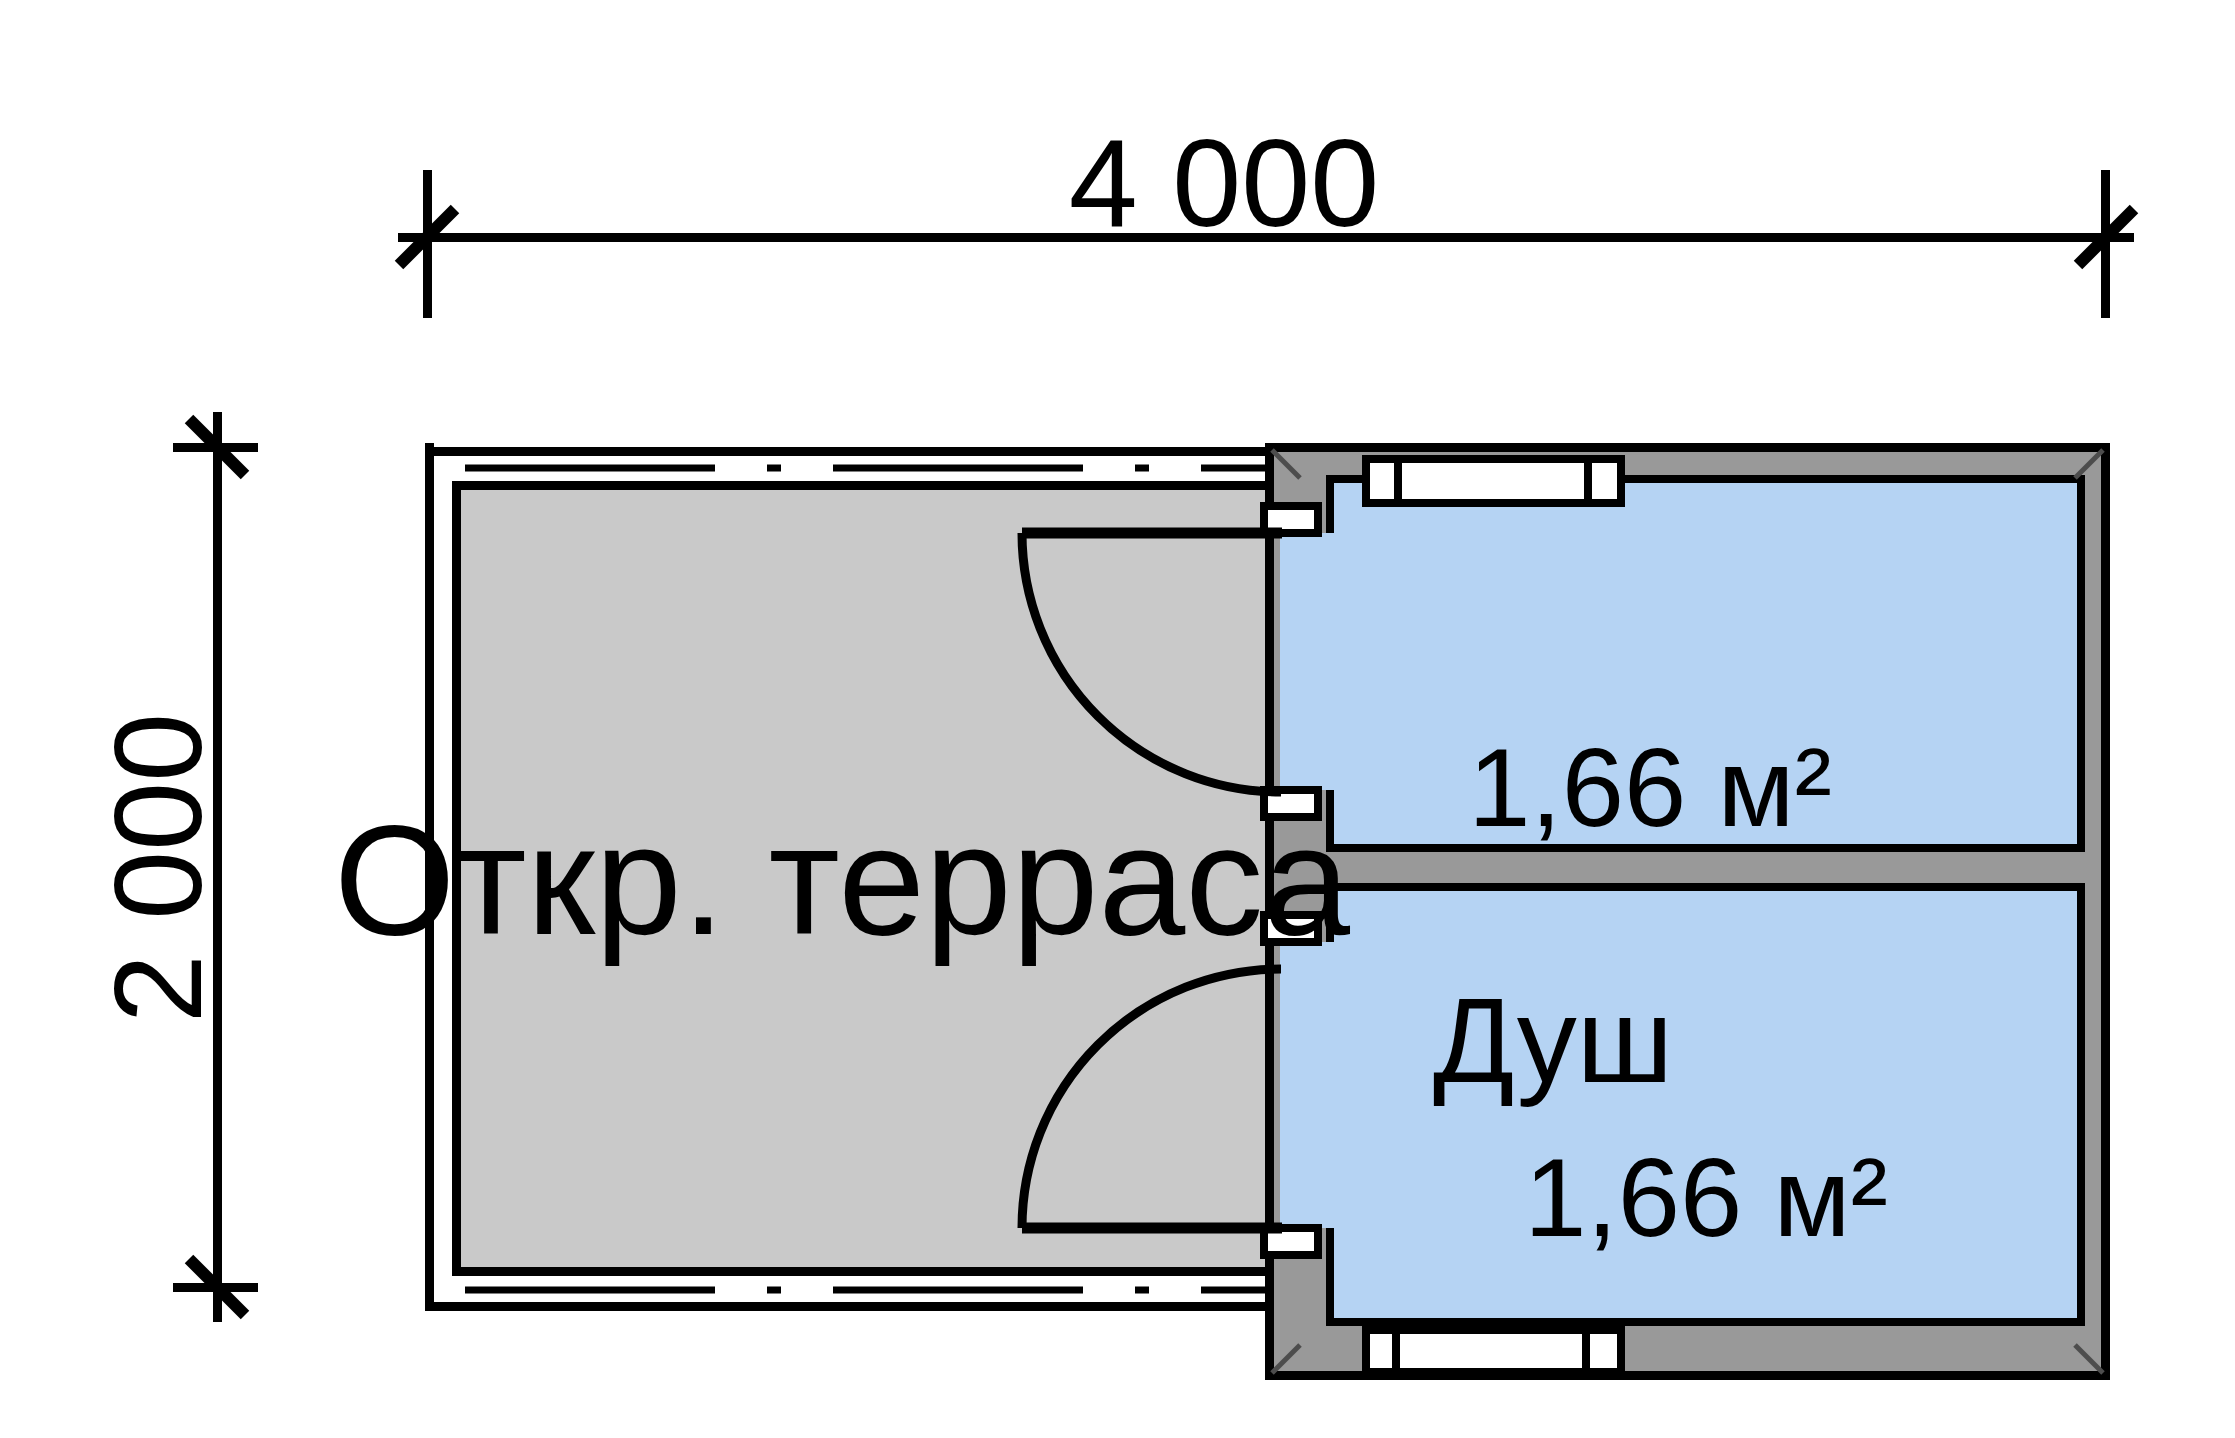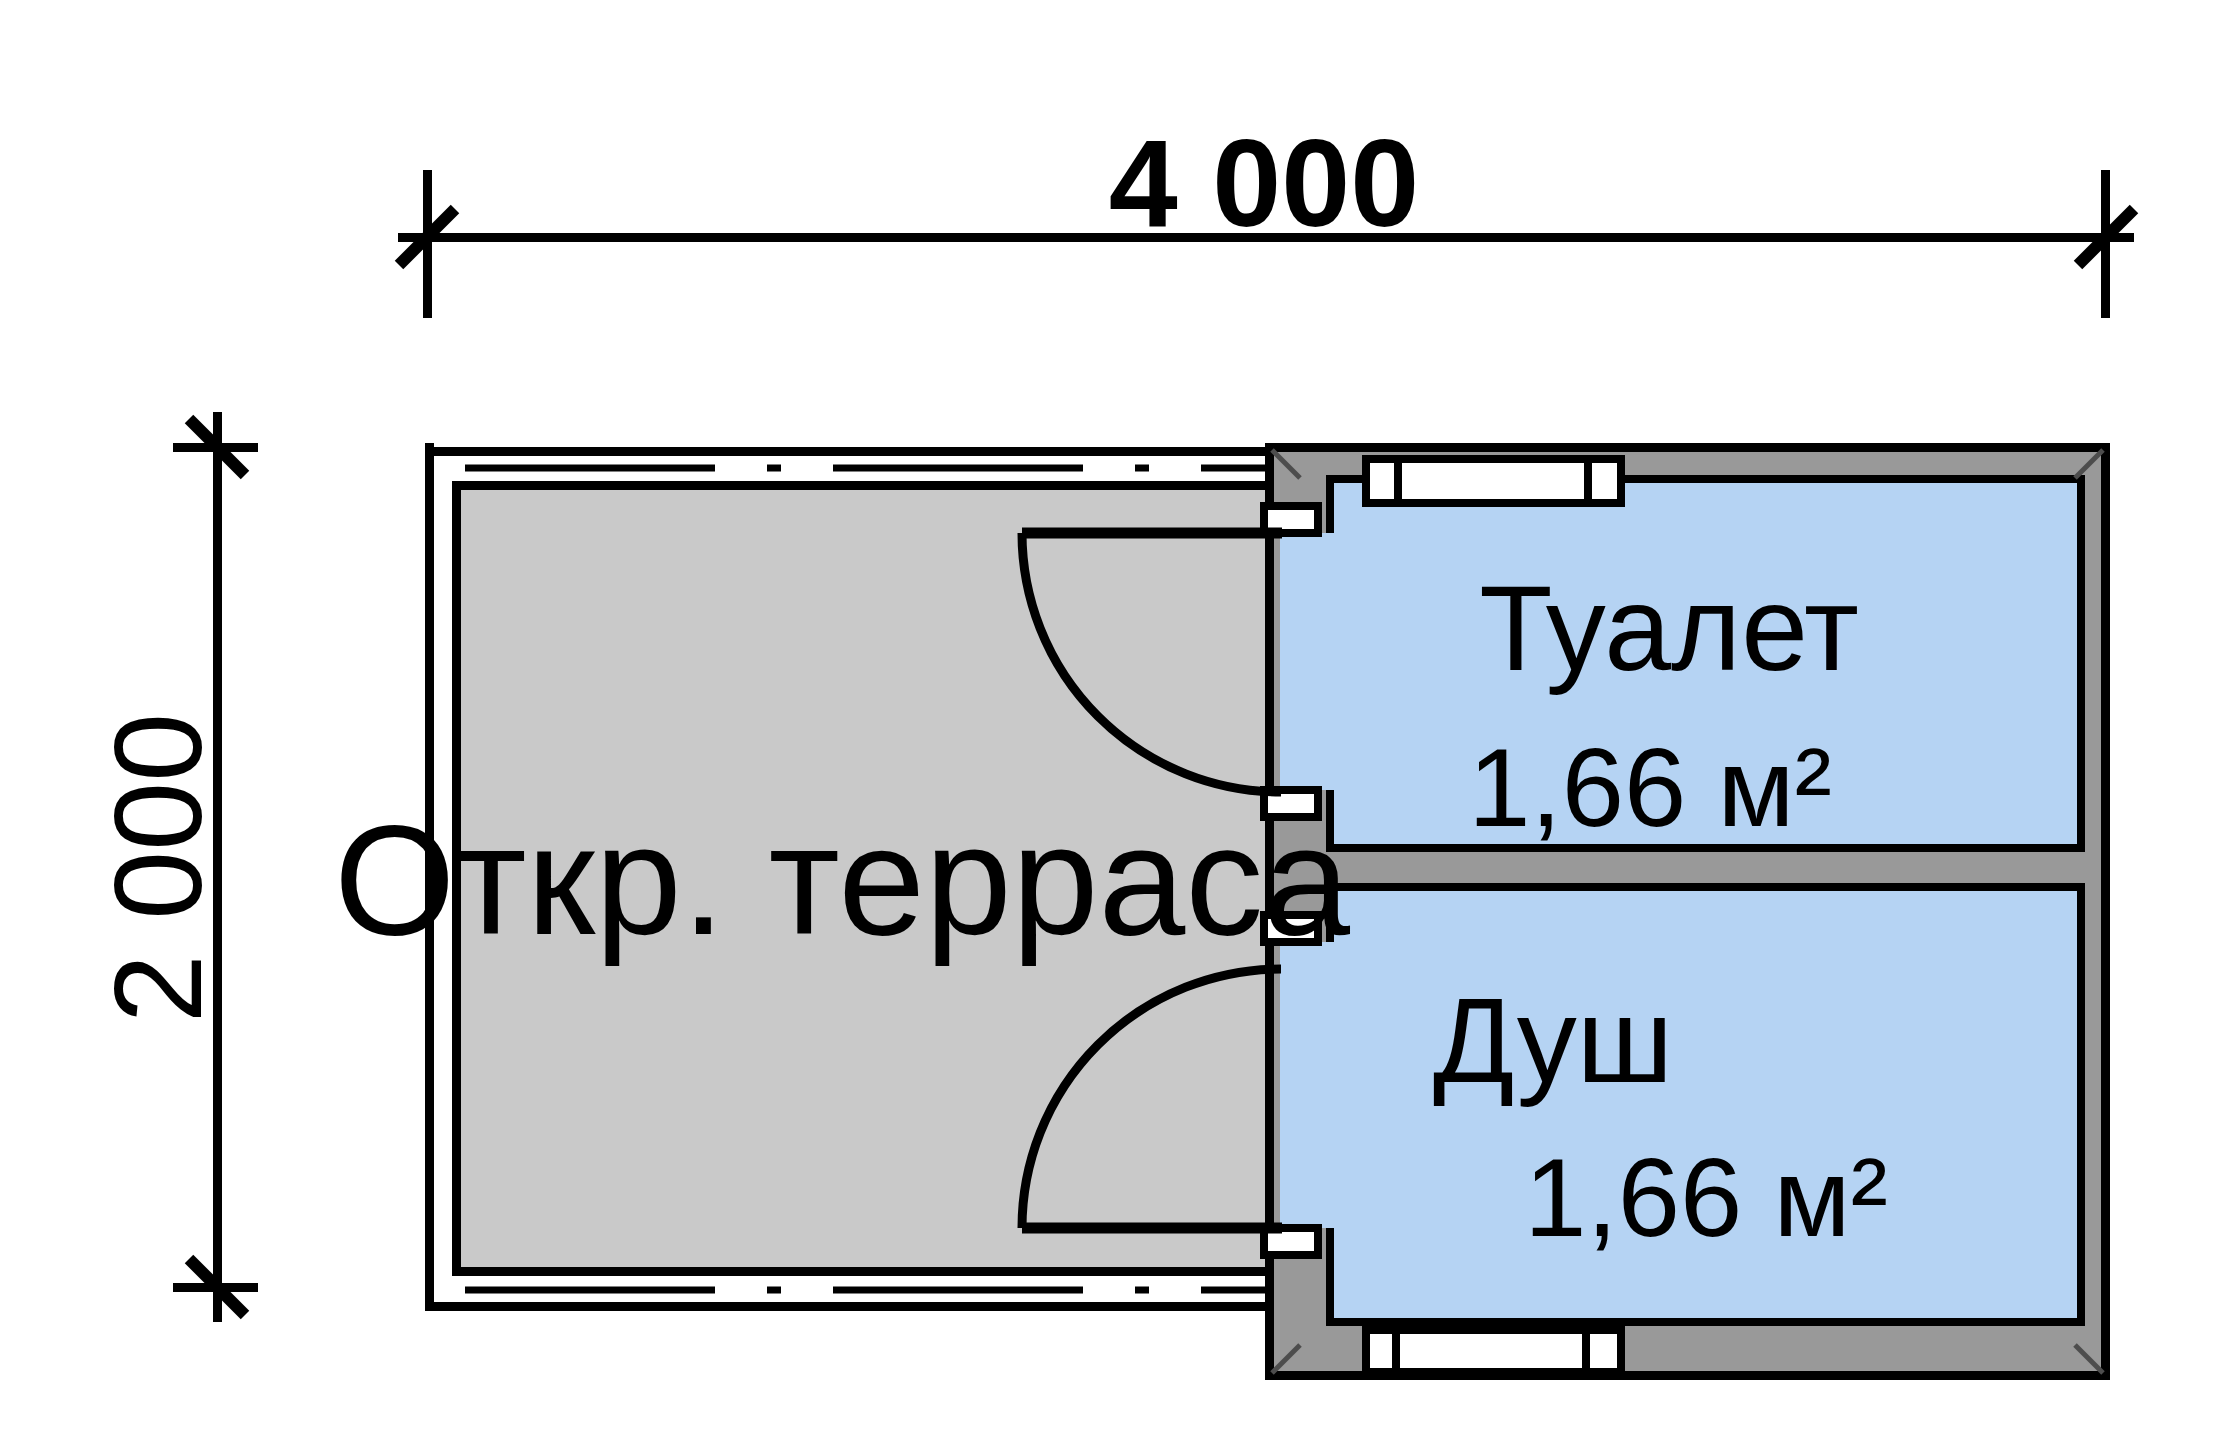--- a/index.html
+++ b/index.html
@@ -89,25 +89,24 @@
 
     <g>
       <path d="M217.5,412 V1322" stroke="var(--line)" stroke-width="9" fill="none" shape-rendering="crispEdges"></path>
       <path d="M173,447.5 H258" stroke="var(--line)" stroke-width="9" fill="none" shape-rendering="crispEdges"></path>
       <path d="M173,1287.5 H258" stroke="var(--line)" stroke-width="9" fill="none" shape-rendering="crispEdges"></path>
       <path d="M189,419 L245,475" stroke="var(--line)" stroke-width="12" fill="none"></path>
       <path d="M189,1259 L245,1315" stroke="var(--line)" stroke-width="12" fill="none"></path>
     </g>
   </svg>
 
-  <div class="lbl dim-label" style="left:1264px; top:183px;font-weight:bold;">4 000</div>
+  <div class="lbl dim-label" style="left:1224px; top:183px;">4 000</div>
 
   <div class="lbl dim-label vertical" style="left:158px; top:868px;">2 000</div>
 
   <div class="lbl terrace-name" style="left:842px; top:880px;text-align:right;">Откр. терраса</div>
 
-  <div class="lbl room-name" style="left:1669px; top:628px;">Туалет</div>
   <div class="lbl room-area" style="left:1650px; top:788px;">1,66 м²</div>
 
   <div class="lbl room-name" style="left:1553px; top:1040px;">Душ</div>
   <div class="lbl room-area" style="left:1706px; top:1198px;">1,66 м²</div>
 
 </div>
 
 </body></html>

